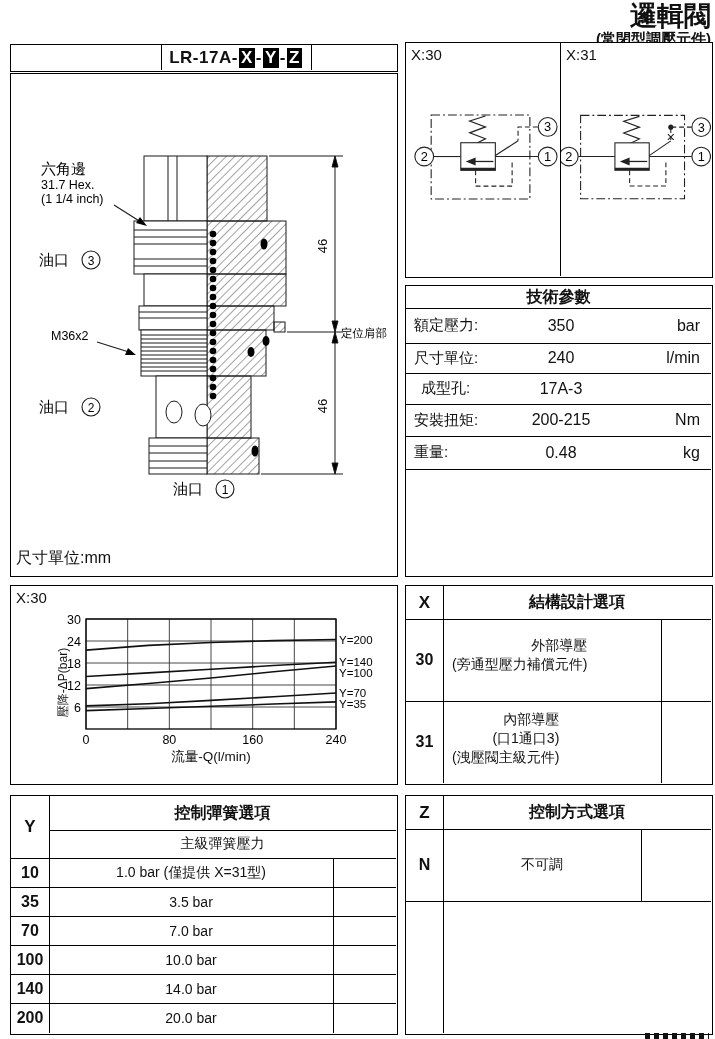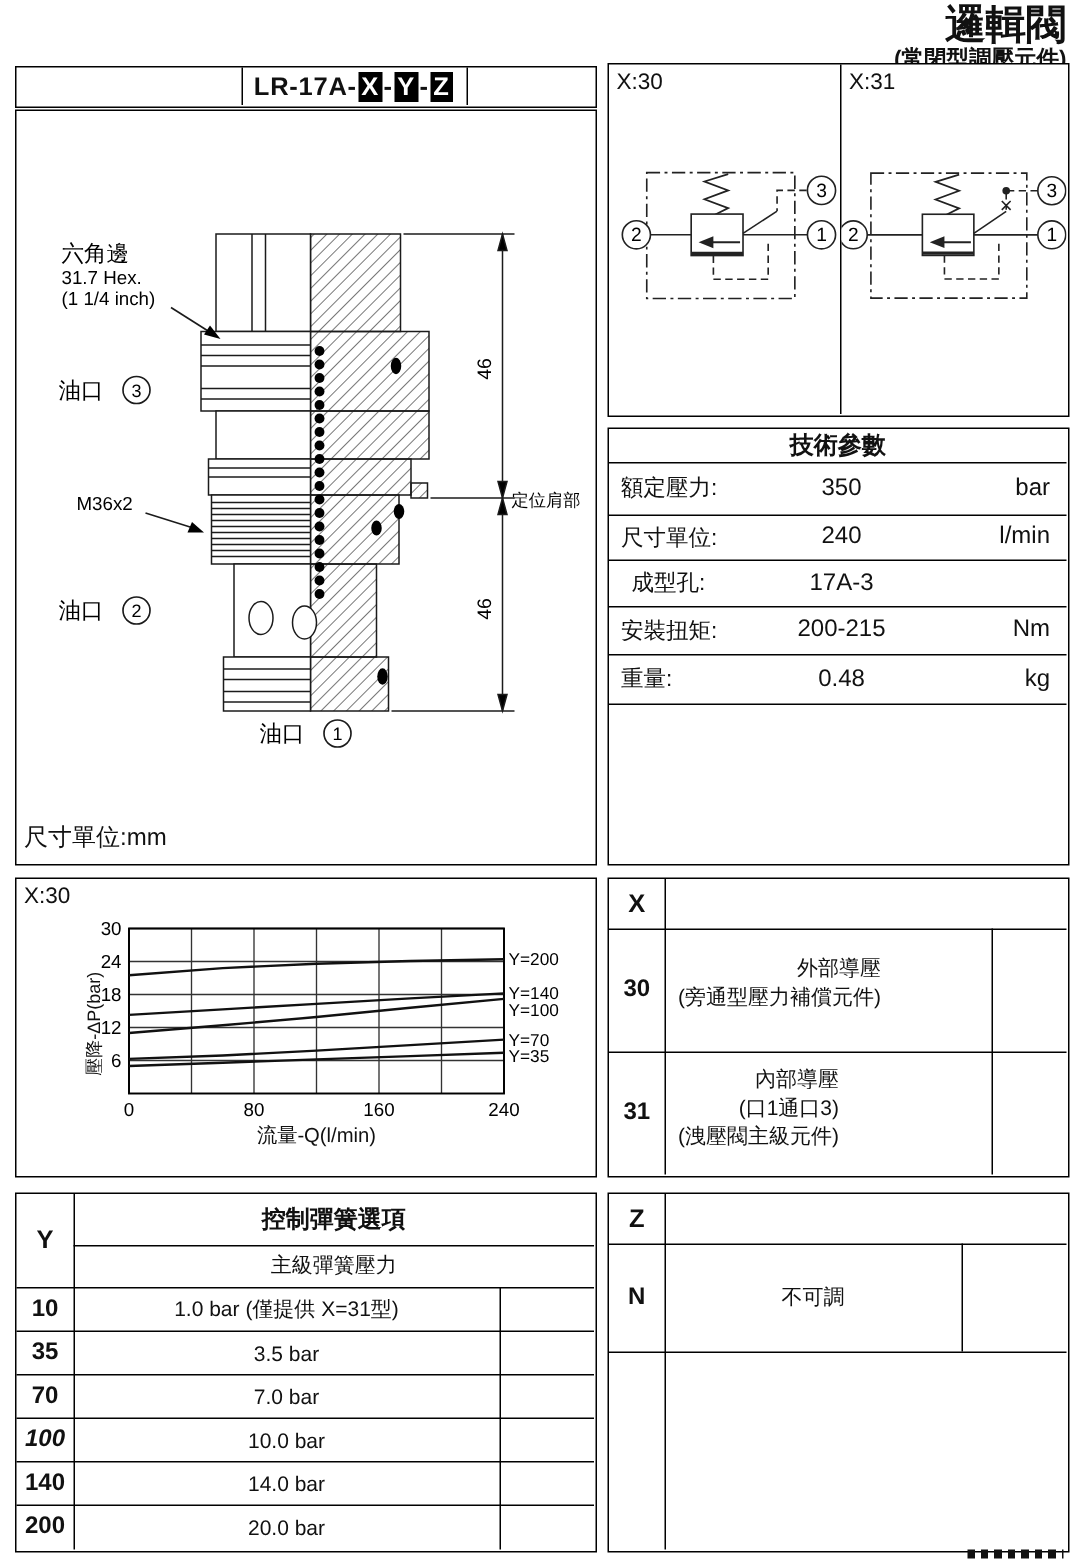--- a/index.html
+++ b/index.html
@@ -297,20 +297,21 @@
       <text x="328" y="122.06666666666666" font-size="11.5" text-anchor="start">Y=35</text>
     </svg>
 </div>
 
 <div class="box" style="left:405px;top:585px;width:308px;height:200px;">
   <div class="vline" style="left:37px;top:0;height:197px;"></div>
   <div class="hline" style="left:0;top:33px;width:305px;"></div>
   <div class="hline" style="left:0;top:115px;width:305px;"></div>
   <div class="vline" style="left:255px;top:33px;height:164px;"></div>
   <div class="cell b" style="left:0;top:0;width:37px;height:33px;font-size:17px;">X</div>
+  <div class="cell b" style="left:37px;top:0;width:268px;height:33px;font-size:16px;">結構設計選項</div>
 
   <div>
     <div class="cell b" style="left:0;top:33px;width:37px;height:82px;font-size:16px;">30</div>
     <div class="abs smalltxt" style="left:46px;top:50px;line-height:1.35;">
       <div>外部導壓</div>
       <div>(旁通型壓力補償元件)</div>
     </div>
   </div>
   <div>
     <div class="cell b" style="left:0;top:115px;width:37px;height:82px;font-size:16px;">31</div>
@@ -343,38 +344,39 @@
   </div>
   <div>
     <div class="cell b" style="left:0;top:91px;width:38px;height:29px;font-size:16px;">35</div>
     <div class="cell" style="left:38px;top:91px;width:284px;height:29px;font-size:14px;">3.5 bar</div>
   </div>
   <div>
     <div class="cell b" style="left:0;top:120px;width:38px;height:29px;font-size:16px;">70</div>
     <div class="cell" style="left:38px;top:120px;width:284px;height:29px;font-size:14px;">7.0 bar</div>
   </div>
   <div>
-    <div class="cell b" style="left:0;top:149px;width:38px;height:29px;font-size:16px;font-style:italic;">100</div>
+    <div class="cell b" style="left:0;top:149px;width:38px;height:29px;font-size:16px;">100</div>
     <div class="cell" style="left:38px;top:149px;width:284px;height:29px;font-size:14px;">10.0 bar</div>
   </div>
   <div>
     <div class="cell b" style="left:0;top:178px;width:38px;height:29px;font-size:16px;">140</div>
     <div class="cell" style="left:38px;top:178px;width:284px;height:29px;font-size:14px;">14.0 bar</div>
   </div>
   <div>
     <div class="cell b" style="left:0;top:207px;width:38px;height:30px;font-size:16px;">200</div>
     <div class="cell" style="left:38px;top:207px;width:284px;height:30px;font-size:14px;">20.0 bar</div>
   </div>
 </div>
 
 <div class="box" style="left:405px;top:795px;width:308px;height:240px;">
   <div class="vline" style="left:37px;top:0;height:237px;"></div>
   <div class="hline" style="left:0;top:33px;width:305px;"></div>
   <div class="hline" style="left:0;top:105px;width:305px;"></div>
   <div class="vline" style="left:235px;top:33px;height:72px;"></div>
   <div class="cell b" style="left:0;top:0;width:37px;height:33px;font-size:17px;">Z</div>
+  <div class="cell b" style="left:37px;top:0;width:268px;height:33px;font-size:16px;">控制方式選項</div>
   <div>
     <div class="cell b" style="left:0;top:33px;width:37px;height:72px;font-size:16px;">N</div>
     <div class="cell" style="left:37px;top:33px;width:198px;height:72px;font-size:14px;">不可調</div>
   </div>
 </div>
 
 <div class="abs" style="left:645px;top:1033px;width:64px;height:6px;background:repeating-linear-gradient(90deg,#111 0 5px,transparent 5px 9px);"></div>
 
 </body></html>

